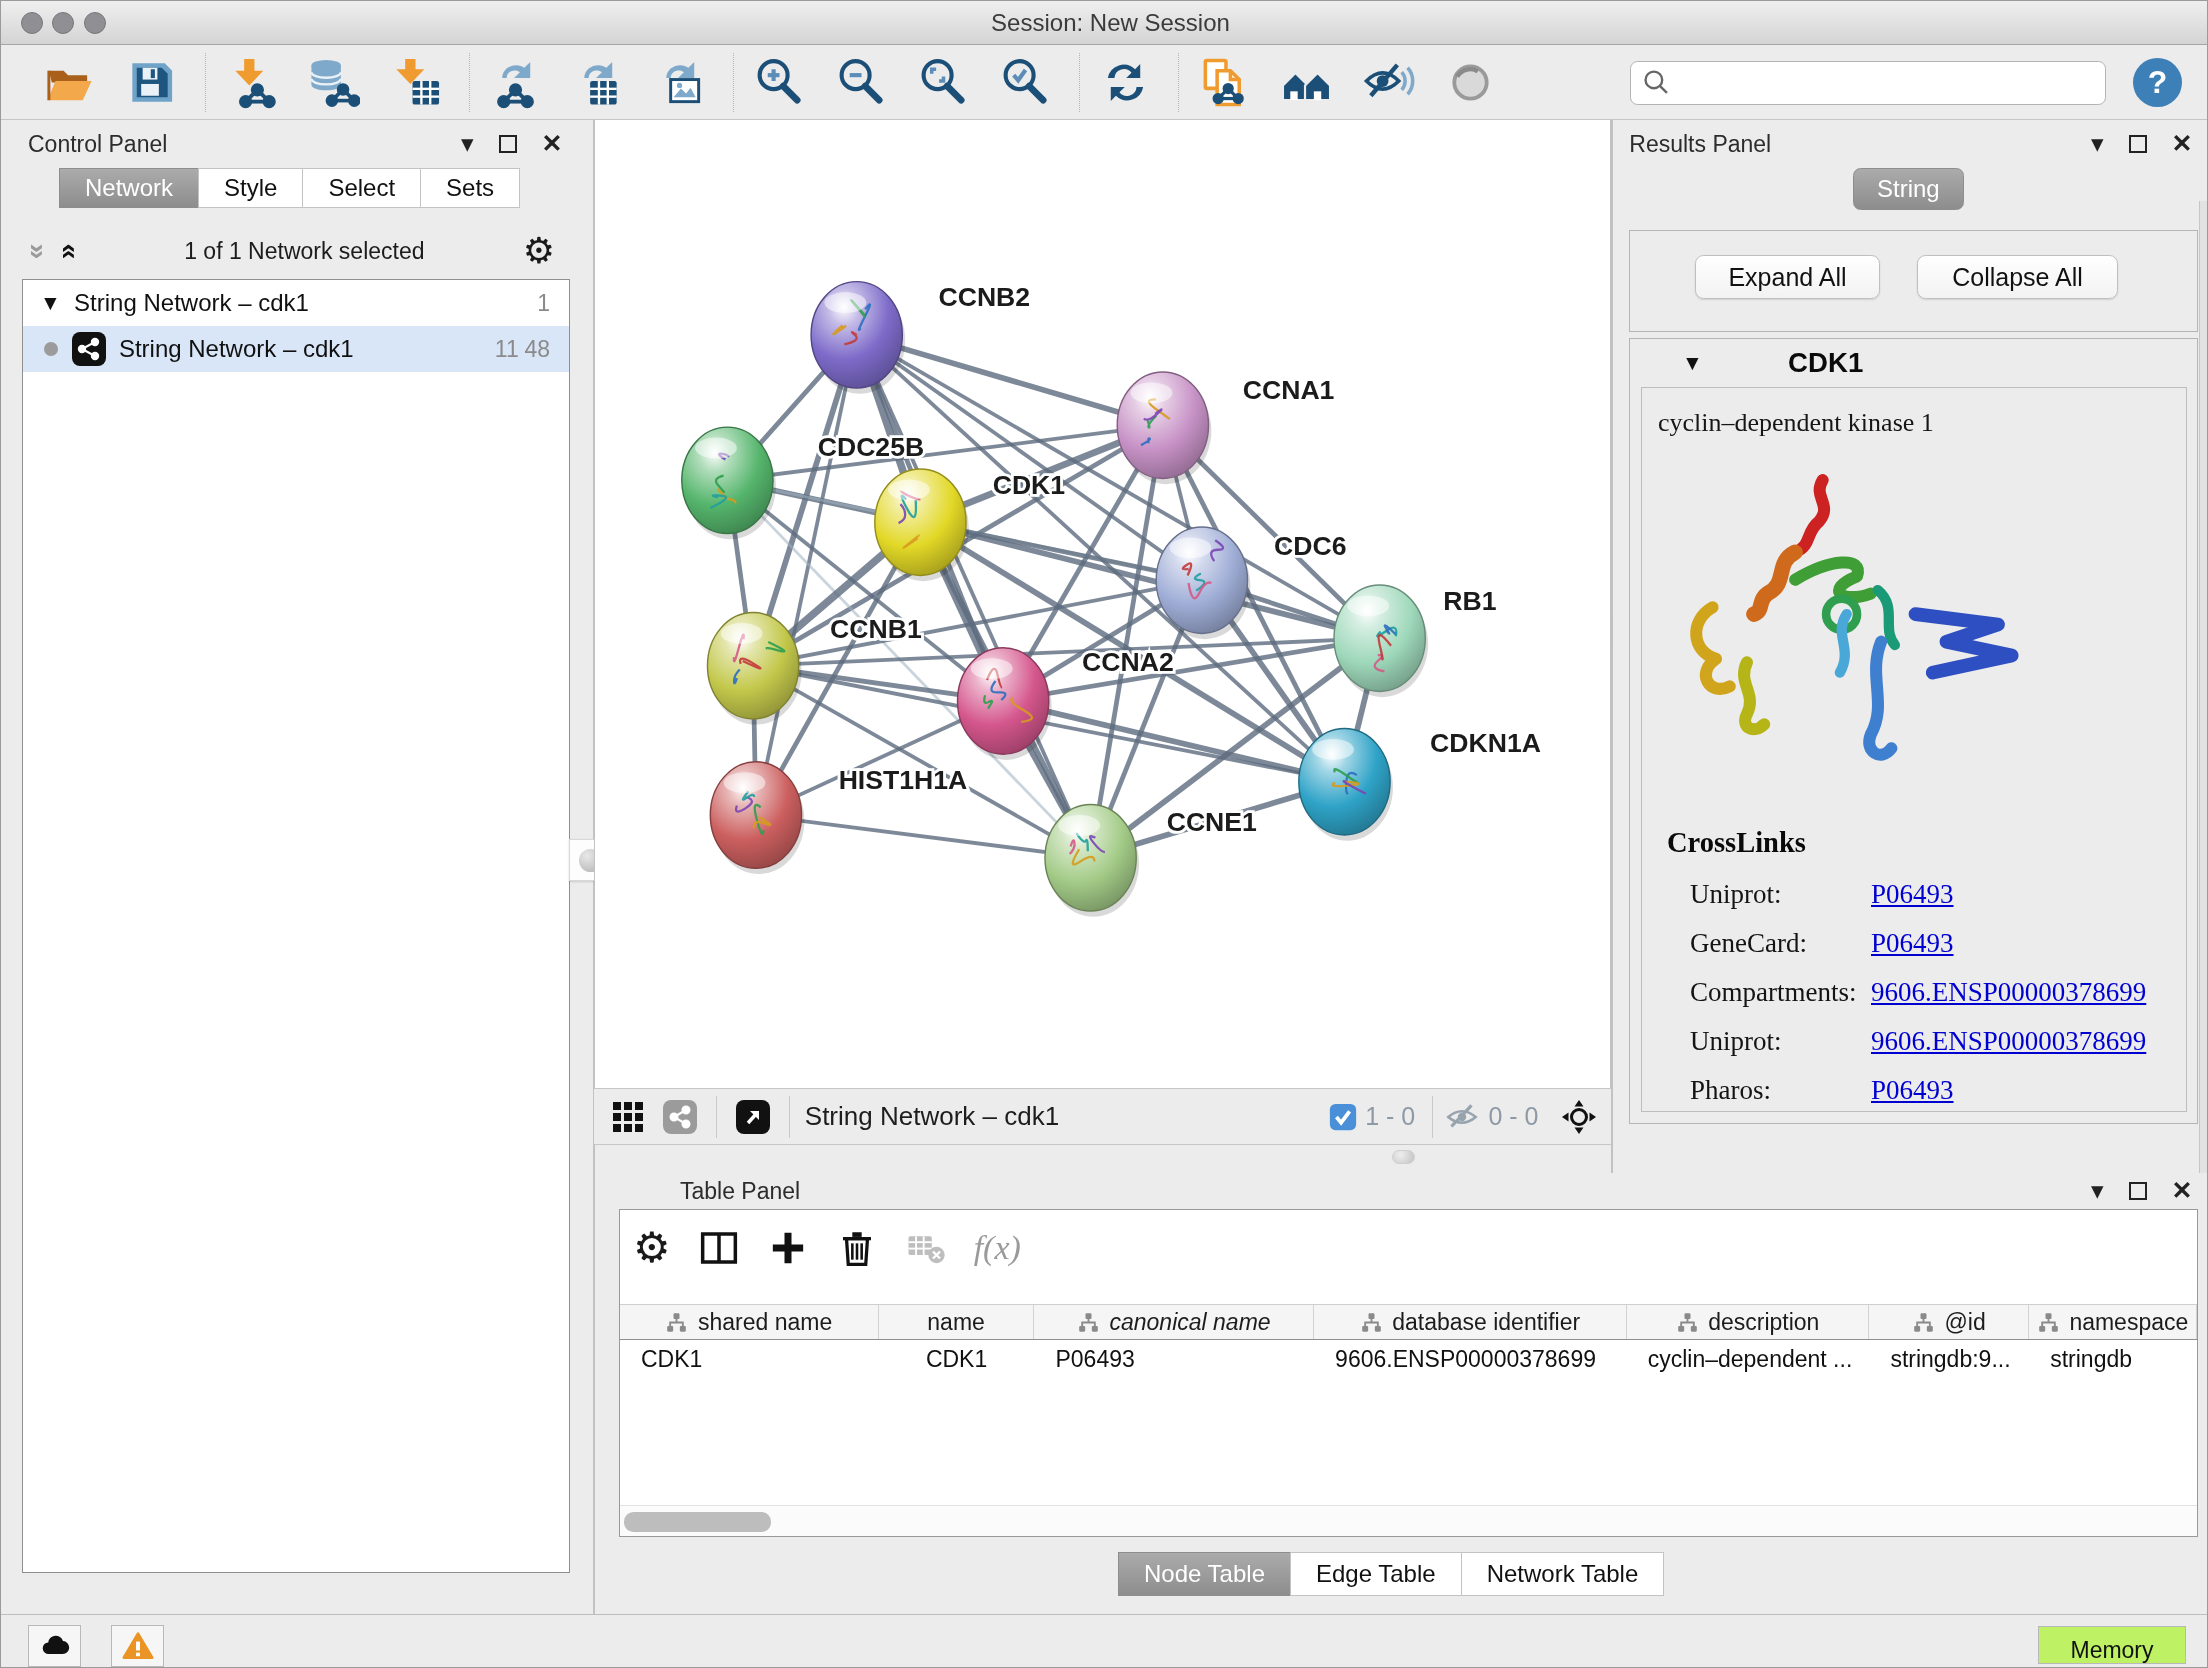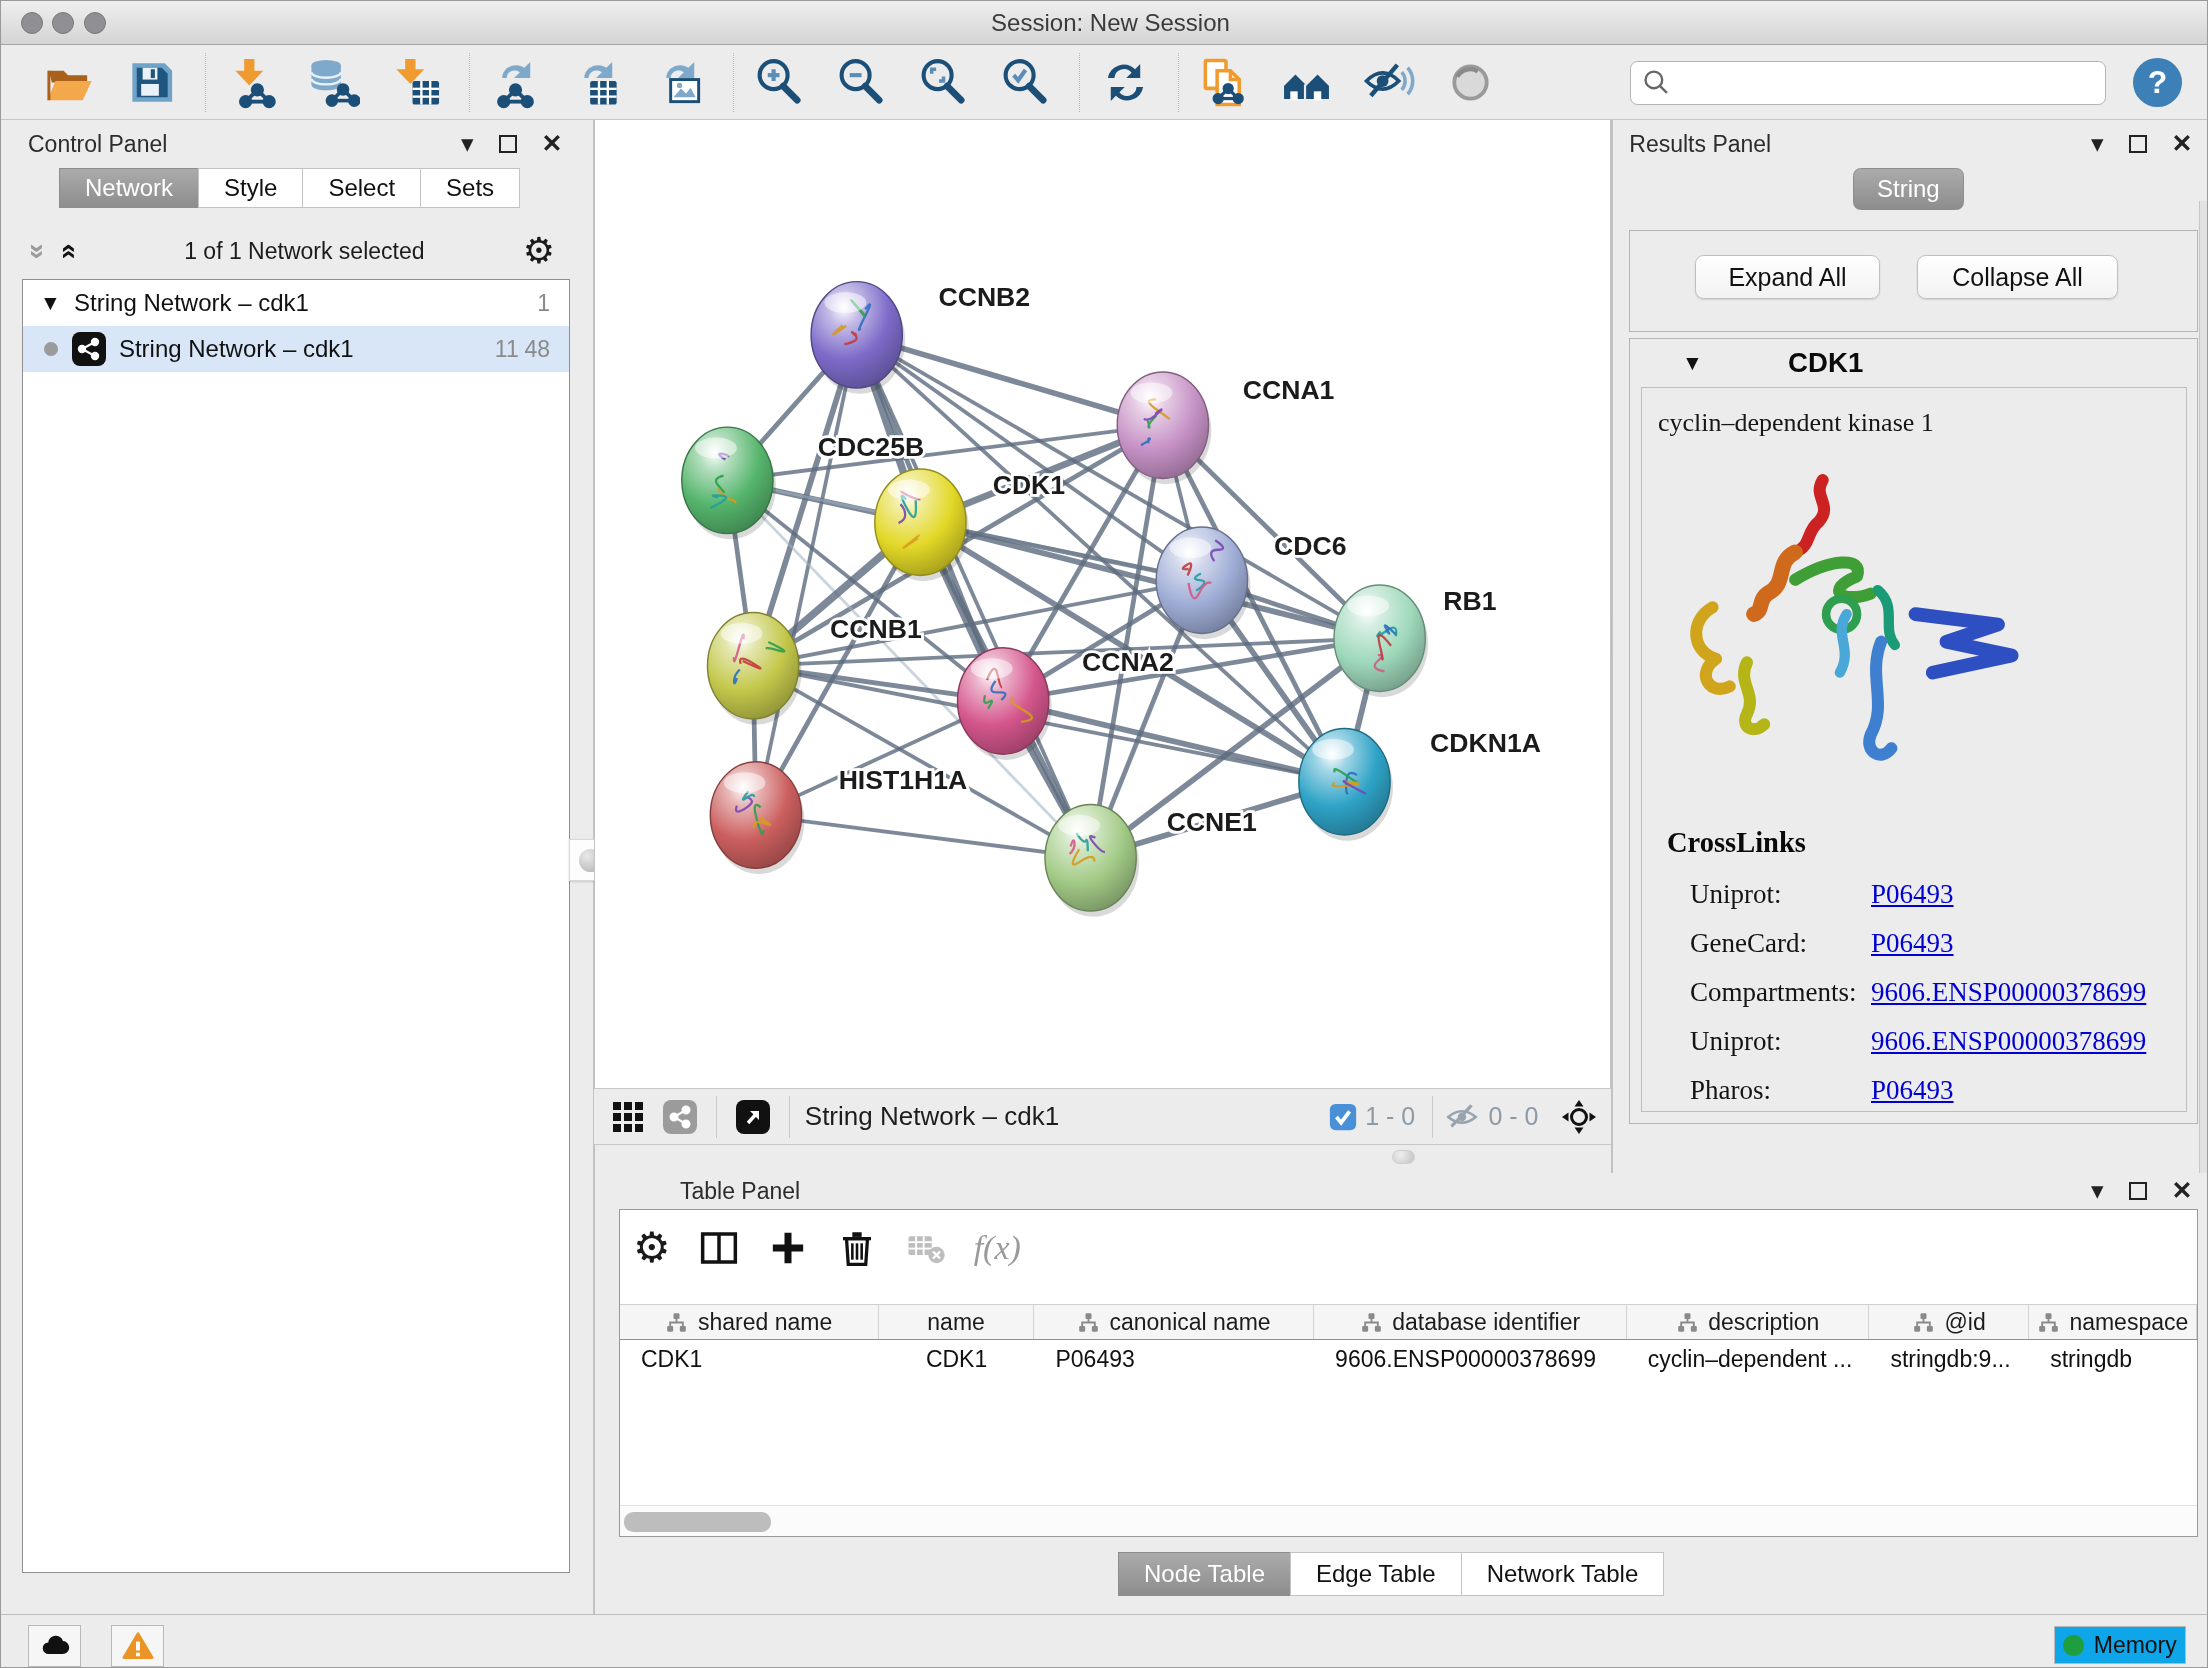--- a/index.html
+++ b/index.html
@@ -115,22 +115,22 @@
   #tp-scroll{position:absolute;left:619px;top:1504px;width:1577px;height:31px;background:#fbfbfb;border-top:1px solid #e2e2e2;}
   #tp-thumb{position:absolute;left:3.8px;top:5.7px;width:147px;height:20px;border-radius:9.5px;background:#bdbdbd;}
   #tp-tabs{position:absolute;left:1118px;top:1551px;display:flex;}
   #tp-tabs .tab{height:44px;}
 
   
   #statusbar{position:absolute;left:0;top:1613px;right:0;height:55px;background:#ececec;border-top:1px solid #bdbdbd;}
   .sbtn{position:absolute;top:9.5px;width:53px;height:42px;background:#f6f6f6;border:1.9px solid #b9b9b9;
     display:flex;align-items:center;justify-content:center;}
   .sbtn svg{width:32px;height:32px;}
-  #memorybtn{position:absolute;right:21px;top:11.4px;width:132px;height:38px;background:#0ea5e9;border:1.9px solid #b9b9b9;
-    display:flex;align-items:center;justify-content:center;gap:9.5px;font-size:23px;color:#111;}
+  #memorybtn{position:absolute;right:21px;top:11.4px;width:148px;height:38px;background:#bef264;border:1.9px solid #b9b9b9;
+    display:flex;align-items:center;justify-content:center;gap:9.5px;font-size:23px;color:#111;flex-direction:column;}
   #memdot{width:21px;height:21px;border-radius:50%;}
 </style>
 </head>
 <body>
 
 <div id="win">
 
   <div id="titlebar">
     <div class="traffic" style="left:20px"></div>
     <div class="traffic" style="left:51px"></div>
@@ -843,21 +843,21 @@
  <path d="M10 7v3M4.5 13v-3h11v3" stroke="#8a8a8a" stroke-width="1.6" fill="none"></path>
  <rect x="7.4" y="2" width="5.2" height="5" rx="1" fill="#8a8a8a"></rect>
  <rect x="1.9" y="13" width="5.2" height="5" rx="1" fill="#8a8a8a"></rect>
  <rect x="12.9" y="13" width="5.2" height="5" rx="1" fill="#8a8a8a"></rect>
         </svg>
         <span>shared name</span>
       </div>
       <div class="th" style="width: 156px;">
         <span>name</span>
       </div>
-      <div class="th" style="width: 280px;">
+      <div class="th" style="width: 280px; font-style: italic;">
         <svg viewBox="0 0 20 20">
  <path d="M10 7v3M4.5 13v-3h11v3" stroke="#8a8a8a" stroke-width="1.6" fill="none"></path>
  <rect x="7.4" y="2" width="5.2" height="5" rx="1" fill="#8a8a8a"></rect>
  <rect x="1.9" y="13" width="5.2" height="5" rx="1" fill="#8a8a8a"></rect>
  <rect x="12.9" y="13" width="5.2" height="5" rx="1" fill="#8a8a8a"></rect>
         </svg>
         <span>canonical name</span>
       </div>
       <div class="th" style="width: 313px;">
         <svg viewBox="0 0 20 20">

